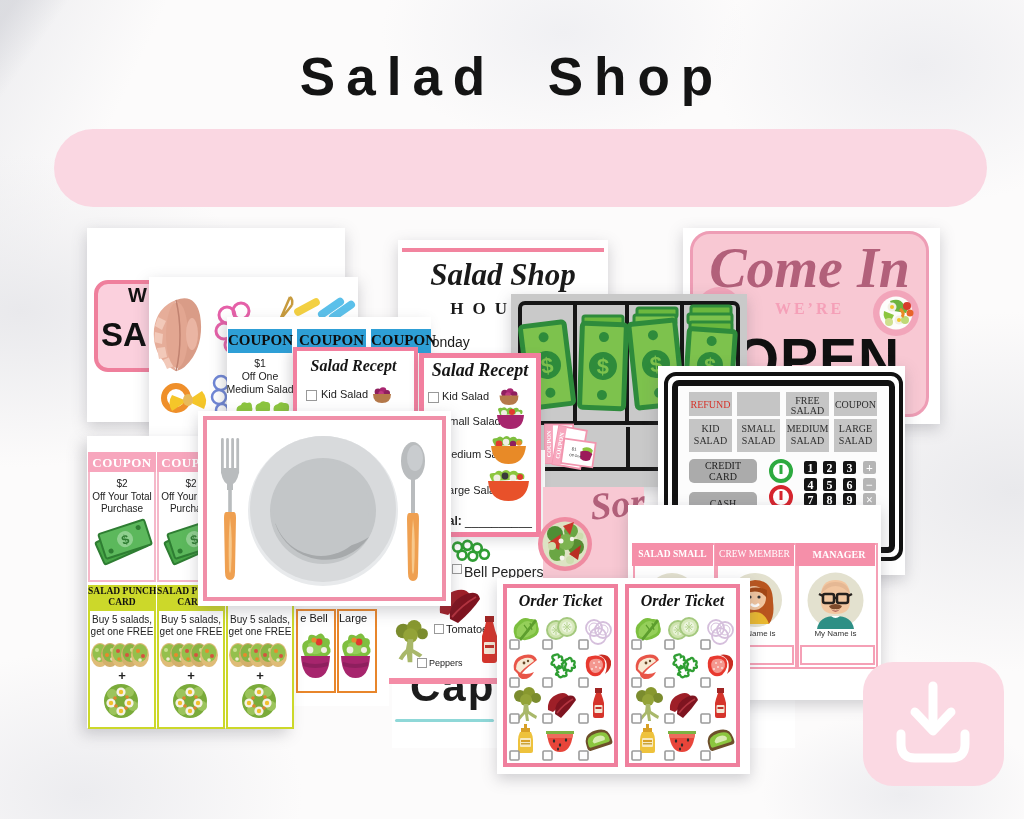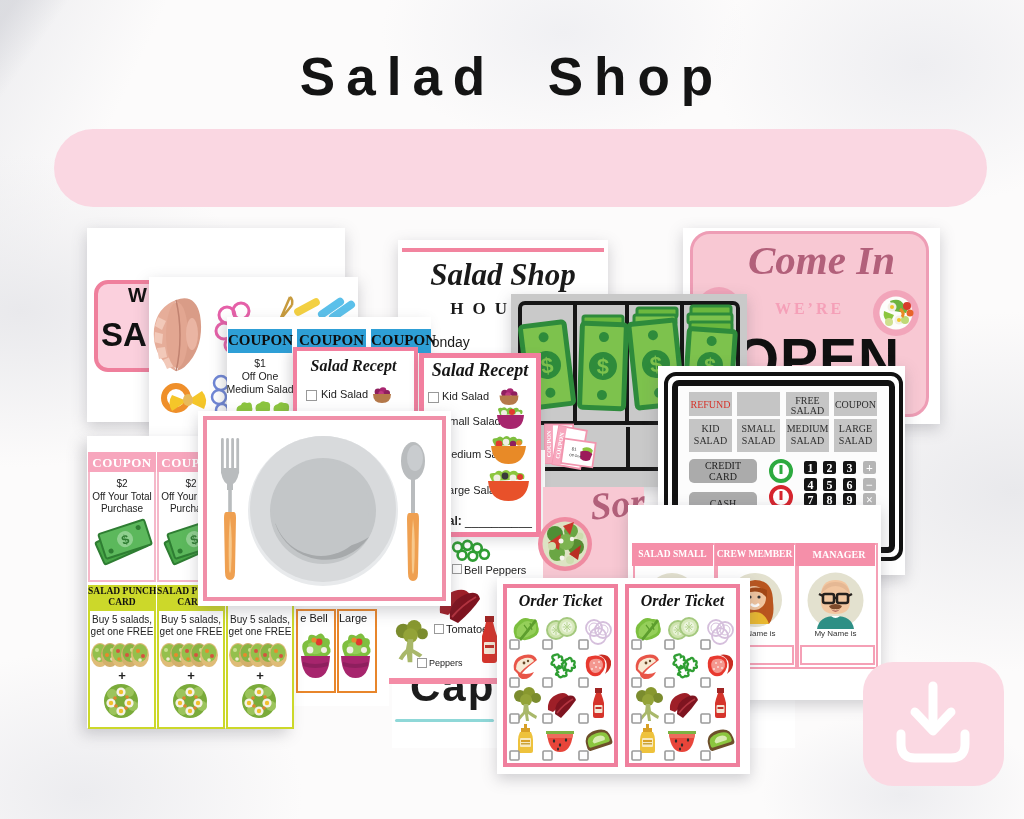--- a/index.html
+++ b/index.html
@@ -95,21 +95,21 @@
 <div class="abs serif" style="left:398px;top:257px;width:210px;text-align:center;font-style:italic;font-weight:bold;font-size:31px;color:#1a1a1a;">Salad Shop</div>
 
 <div class="abs serif" style="left:398px;top:299px;width:210px;text-align:center;font-weight:bold;font-size:17px;letter-spacing:9px;color:#1a1a1a;">HOURS</div>
 
 <div class="abs" style="left:420px;top:334px;font-size:14px;color:#1a1a1a;">Monday</div>
 
 <div class="page" style="left:683px;top:228px;width:257px;height:196px;"></div>
 
 <div class="abs" style="left:690px;top:231px;width:233px;height:180px;background:#f8c8d3;border:3px solid #ee9db5;border-radius:20px;"></div>
 
-<div class="abs serif" style="left:690px;top:236px;width:239px;text-align:center;font-style:italic;font-weight:bold;font-size:41px;color:#b2607a;padding-left:12px;">Come In</div>
+<div class="abs serif" style="left:690px;top:236px;width:239px;text-align:center;font-style:italic;font-weight:bold;font-size:56px;color:#b2607a;">Come In</div>
 
 <div class="abs serif" style="left:690px;top:300px;width:239px;text-align:center;font-weight:bold;font-size:16px;letter-spacing:3px;color:#f5a0b8;">WE’RE</div>
 
 <div class="abs" style="left:698px;top:326px;width:239px;text-align:center;font-weight:bold;font-size:57px;letter-spacing:1px;color:#101010;">OPEN</div>
 
 <svg class="abs" style="left:696px;top:286px;" width="46" height="46" viewBox="0 0 46 46">
       <circle cx="23" cy="23" r="22" fill="#f2a5ba"></circle>
       <circle cx="23" cy="23" r="15" fill="#fff"></circle>
       <circle cx="18" cy="20" r="6" fill="#7fbf3f"></circle>
       <circle cx="28" cy="25" r="5" fill="#e23b2e"></circle>
@@ -251,21 +251,21 @@
 <g fill="none" stroke="#2f9e33" stroke-width="3">
 <circle cx="8" cy="8" r="5"></circle>
         <circle cx="19" cy="6" r="5"></circle>
         <circle cx="30" cy="9" r="5"></circle>
         <circle cx="13" cy="17" r="5"></circle>
         <circle cx="25" cy="18" r="5"></circle>
         <circle cx="38" cy="16" r="5"></circle>
 </g>
 </svg>
 <div class="abs" style="left:452px;top:564px;width:8px;height:8px;border:1.5px solid #999;"></div>
-<div class="abs" style="left:464px;top:564px;font-size:11px;color:#222;">Bell Peppers</div>
+<div class="abs" style="left:464px;top:564px;font-size:14px;color:#222;">Bell Peppers</div>
 
 <svg class="abs" style="left:436px;top:585px;" width="48" height="42" viewBox="0 0 48 42">
 <path d="M4 28 Q2 12 18 6 Q30 2 34 10 Q24 20 12 30 Z" fill="#9e1f28"></path>
 <path d="M14 34 Q12 18 28 10 Q42 4 44 14 Q36 26 22 38 Z" fill="#7e1420"></path>
 <path d="M16 32 Q26 20 40 12" stroke="#b23440" stroke-width="2" fill="none"></path>
 </svg>
 <div class="abs" style="left:434px;top:624px;width:8px;height:8px;border:1.5px solid #999;"></div>
 <div class="abs" style="left:446px;top:623px;font-size:11px;color:#222;">Tomatoes</div>
 
 <svg class="abs" style="left:392px;top:620px;" width="37" height="44" viewBox="0 0 40 48">
@@ -744,21 +744,21 @@
 <div class="abs serif" style="left:632px;top:549px;width:81px;text-align:center;font-weight:bold;font-size:9.5px;color:#fff;white-space:nowrap;">SALAD SMALL</div>
 
 <svg class="abs" style="left:645px;top:572px;" width="54" height="54" viewBox="0 0 54 54">
 <circle cx="27" cy="27" r="26" fill="#e3e1cf"></circle>
 <path d="M10 30 Q10 8 27 8 Q44 8 44 30 L44 40 L10 40 Z" fill="#5a3b28"></path>
 <circle cx="27" cy="26" r="11" fill="#f2c6a0"></circle>
 </svg>
 
 <div class="abs" style="left:716px;top:543px;width:77px;height:122px;border:2px solid #f5a0b6;"></div>
 <div class="abs" style="left:715px;top:543px;width:79px;height:23px;background:#f58fa9;"></div>
-<div class="abs serif" style="left:715px;top:549px;width:79px;text-align:center;font-weight:bold;font-size:9.5px;color:#fff;white-space:nowrap;">CREW MEMBER</div>
+<div class="abs serif" style="left:715px;top:549px;width:79px;text-align:center;font-weight:normal;font-size:9.5px;color:#fff;white-space:nowrap;">CREW MEMBER</div>
 
 <svg class="abs" style="left:727px;top:572px;" width="56" height="56" viewBox="0 0 56 56">
 <circle cx="28" cy="28" r="27" fill="#e3e1cf"></circle>
 <path d="M12 34 Q8 10 28 8 Q46 8 46 30 Q48 44 42 52 L14 52 Q8 44 12 34 Z" fill="#b9551f"></path>
 <circle cx="27" cy="26" r="12" fill="#f2c6a0"></circle>
 <path d="M16 20 Q26 12 40 18 L40 26 Q34 18 24 20 Z" fill="#a34716"></path>
 <circle cx="23" cy="25" r="1.6" fill="#333"></circle>
       <circle cx="32" cy="25" r="1.6" fill="#333"></circle>
 <path d="M24 32 Q28 36 32 32" stroke="#fff" stroke-width="2.5" fill="none"></path>
 <path d="M14 52 Q18 40 28 40 Q38 40 42 52 Z" fill="#e9b830"></path>

